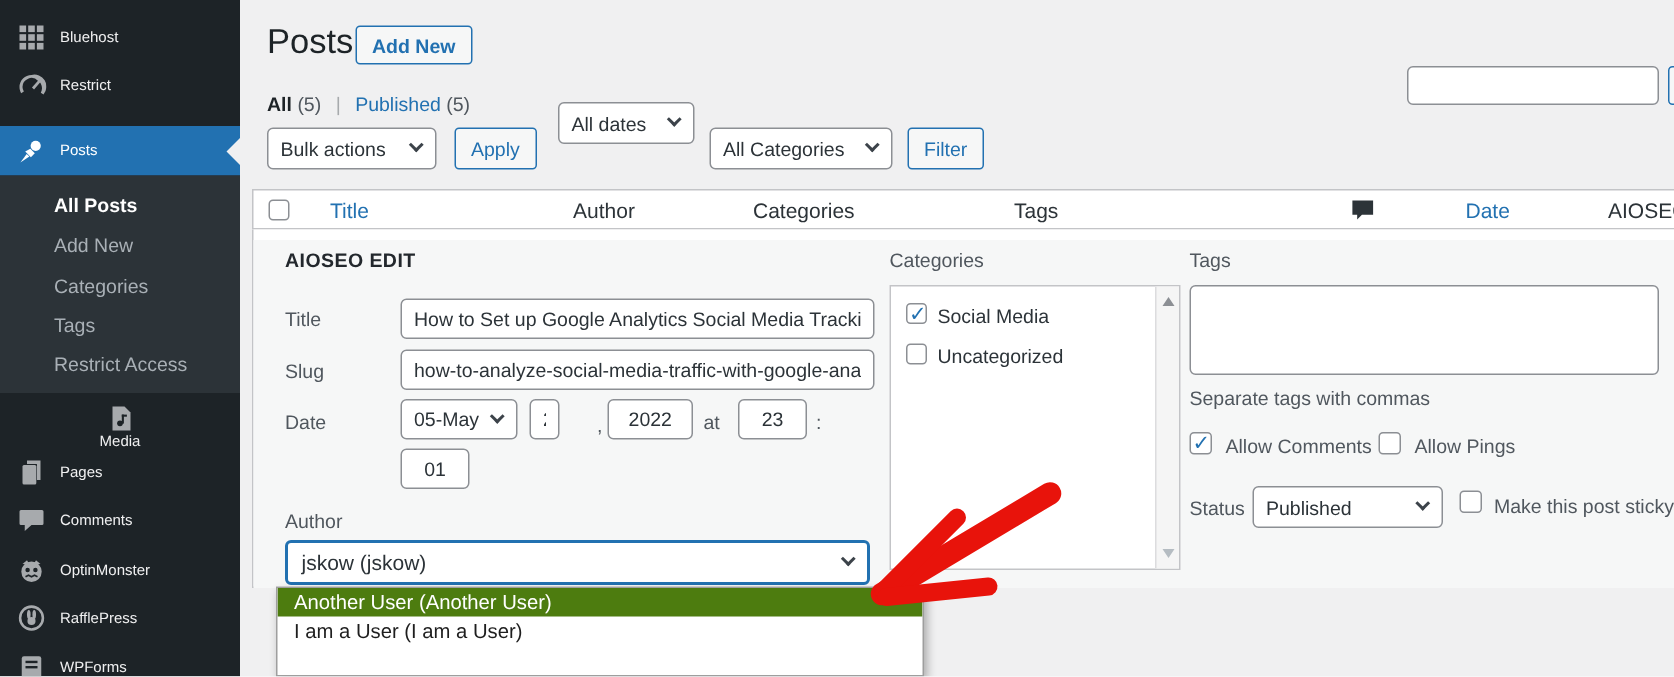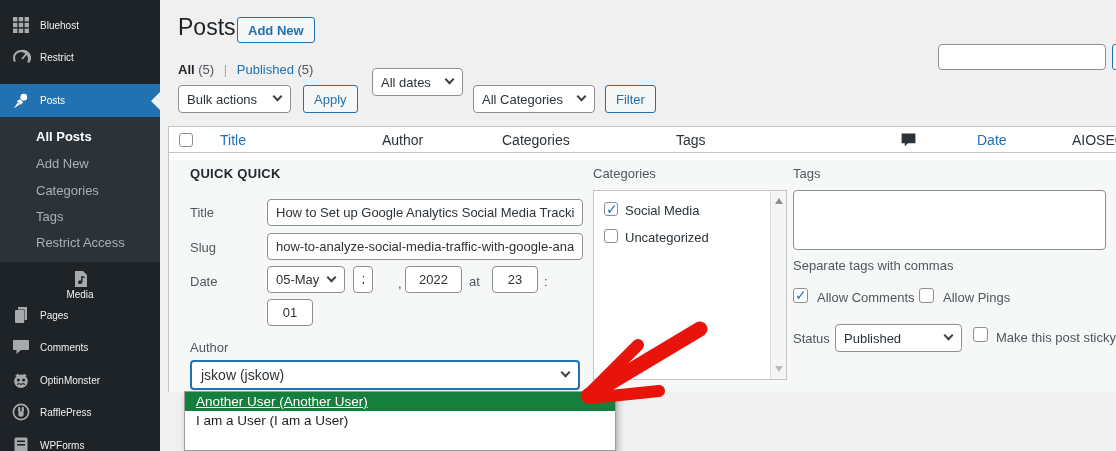--- a/index.html
+++ b/index.html
@@ -77,21 +77,21 @@
   .sb-down { bottom:7px; border-top:6px solid #b5bcc2; }
 
   
   #author-select { left:30px; top:360px; width:390px; height:30px; background:#fff;
                    border:2px solid #2271b1; border-radius:4px; display:flex; align-items:center;
                    font-size:14px; color:#2c3338; padding:0 26px 0 9px; cursor:pointer; }
   #author-dropdown { left:24px; top:391px; width:432px; height:60px; background:#fff;
                      border:1px solid #9e9e9e; box-shadow:2px 3px 6px rgba(0,0,0,.3); overflow:hidden; z-index:5; }
   .dd-option { height:19px; line-height:19px; font-size:13.5px; color:#1e1e1e; padding-left:11px;
                white-space:nowrap; cursor:pointer; }
-  .dd-option.highlighted { background:#15803d; color:#fff;text-decoration:underline; }
+  .dd-option.highlighted { background:#4d7c0f; color:#fff; }
 
   #red-arrow { left:0; top:0; width:956px; height:451px; pointer-events:none; z-index:9; }
 
   textarea.tags-area { position:absolute; left:633px; top:190px; width:313px; height:60px;
         background:#fff; border:1px solid #8c8f94; border-radius:4px; resize:none;
         font-family:"Liberation Sans","DejaVu Sans",sans-serif; font-size:13px; padding:4px 8px; }
 </style>
 </head>
 <body>
 
@@ -242,21 +242,21 @@
         <path fill="#2c3338" d="M1.5 1.5h13v9h-7l-3 3v-3h-3z"></path>
       </svg>
       <div class="th link" style="left:808px;">Date</div>
       <div class="th" style="left:903px; width:52px; overflow:hidden;">AIOSEO Details</div>
     </div>
 
     <div id="tbody" class="abs">
       <div id="quick-edit-row"></div>
     </div>
 
-    <div id="qe-heading" class="abs">QUICK QUICK</div>
+    <div id="qe-heading" class="abs">AIOSEO EDIT</div>
 
     <div class="flabel" style="left:30px; top:205px;">Title</div>
     <input class="tinput" style="left: 107px; top: 199px; width: 316px;" value="How to Set up Google Analytics Social Media Tracking">
 
     <div class="flabel" style="left:30px; top:240px;">Slug</div>
     <input class="tinput" style="left: 107px; top: 233px; width: 316px;" value="how-to-analyze-social-media-traffic-with-google-analytics">
 
     <div class="flabel" style="left:30px; top:274px;">Date</div>
     <div class="sel" style="left:107px; top:266px; width:78px; height:27px; padding-right:20px;">
       <span>05-May</span>

